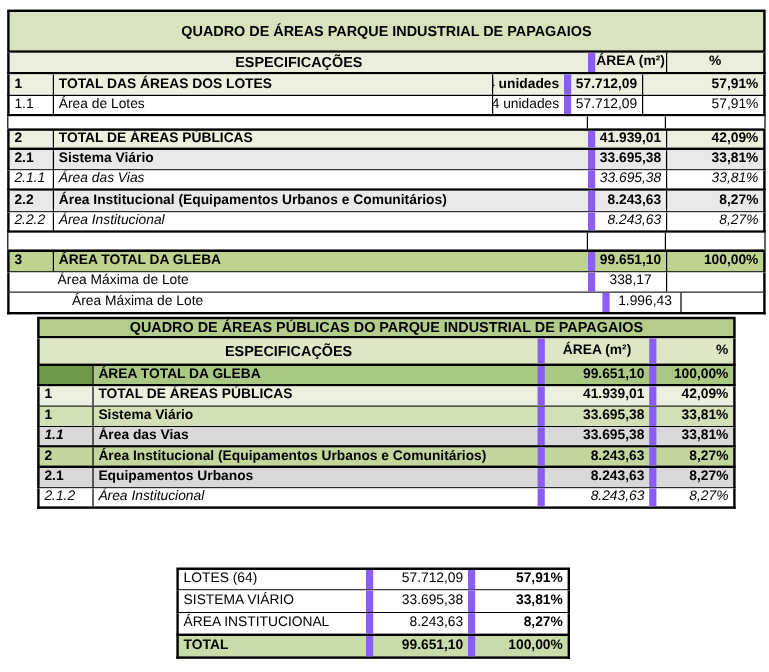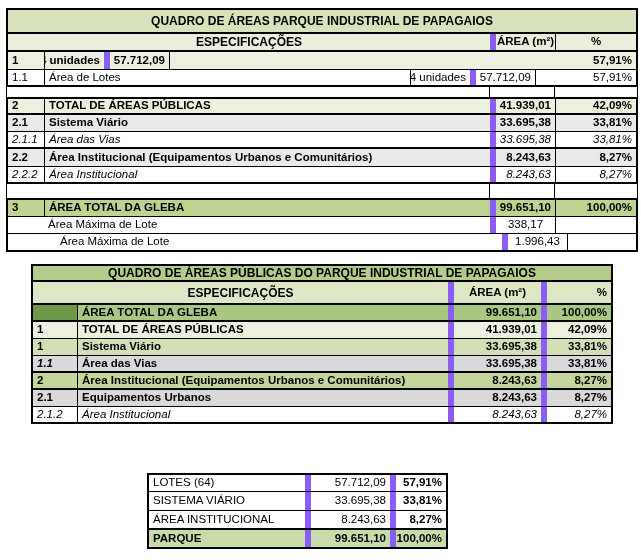--- a/index.html
+++ b/index.html
@@ -43,32 +43,33 @@
   .bg-t3total { background:#c8dcaa; }
   .bg-white   { background:#ffffff; }
 </style>
 </head>
 <body>
 
 <div class="page">
 
   <div class="t" style="left:6px; top:8px; width:632px;">
 
-    <div class="row bt2 bb2 bg-t1title" style="height:26px;">
+    <div class="row bt2 bb2 bg-t1title" style="height:36px;">
       <div class="c fx ctr b fs12">QUADRO DE ÁREAS PARQUE INDUSTRIAL DE PAPAGAIOS</div>
     </div>
 
     <div class="row bb2 bg-t1head" style="height:18px;">
       <div class="c w482 ctr b fs12">ESPECIFICAÇÕES</div>
       <div class="c w65 ctr b vl2">ÁREA (m²)</div>
       <div class="c fx ctr b vl1">%</div>
     </div>
 
     <div class="row bb1 bg-pale" style="height:18px;">
       <div class="c w36 b">1</div>
+      <div class="c w366 b vl1">TOTAL DAS ÁREAS DOS LOTES</div>
       <div class="c w80 r b vl1">064 unidades</div>
       <div class="c w65 r b vl2">57.712,09</div>
       <div class="c fx r b vl1">57,91%</div>
     </div>
 
     <div class="row bb2 bg-white" style="height:17px;">
       <div class="c w36">1.1</div>
       <div class="c w366 vl1">Área de Lotes</div>
       <div class="c w80 r vl1">064 unidades</div>
       <div class="c w65 r vl2">57.712,09</div>
@@ -199,41 +200,41 @@
 
     <div class="row bb2 bg-white" style="height:17px;">
       <div class="c w44 i">2.1.2</div>
       <div class="c w371 i vl1">Área Institucional</div>
       <div class="c w93 r i vl2">8.243,63</div>
       <div class="c fx r i vl2">8,27%</div>
     </div>
 
   </div>
 
-  <div class="t" style="left:147px; top:473px; width:301px;">
+  <div class="t" style="left:147px; top:473px; width:328px;">
 
     <div class="row bt2 bb1 bg-white" style="height:19px;">
       <div class="c w156">LOTES (64)</div>
       <div class="c w85 r vl2">57.712,09</div>
       <div class="c fx r b vl2">57,91%</div>
     </div>
 
     <div class="row bb1 bg-white" style="height:19px;">
       <div class="c w156">SISTEMA VIÁRIO</div>
       <div class="c w85 r vl2">33.695,38</div>
       <div class="c fx r b vl2">33,81%</div>
     </div>
 
     <div class="row bb2 bg-white" style="height:19px;">
       <div class="c w156">ÁREA INSTITUCIONAL</div>
       <div class="c w85 r vl2">8.243,63</div>
       <div class="c fx r b vl2">8,27%</div>
     </div>
 
     <div class="row bb2 bg-t3total" style="height:19px;">
-      <div class="c w156 b">PARQUE</div>
+      <div class="c w156 b">TOTAL</div>
       <div class="c w85 r b vl2">99.651,10</div>
       <div class="c fx r b vl2">100,00%</div>
     </div>
 
   </div>
 
 </div>
 
 </body></html>

